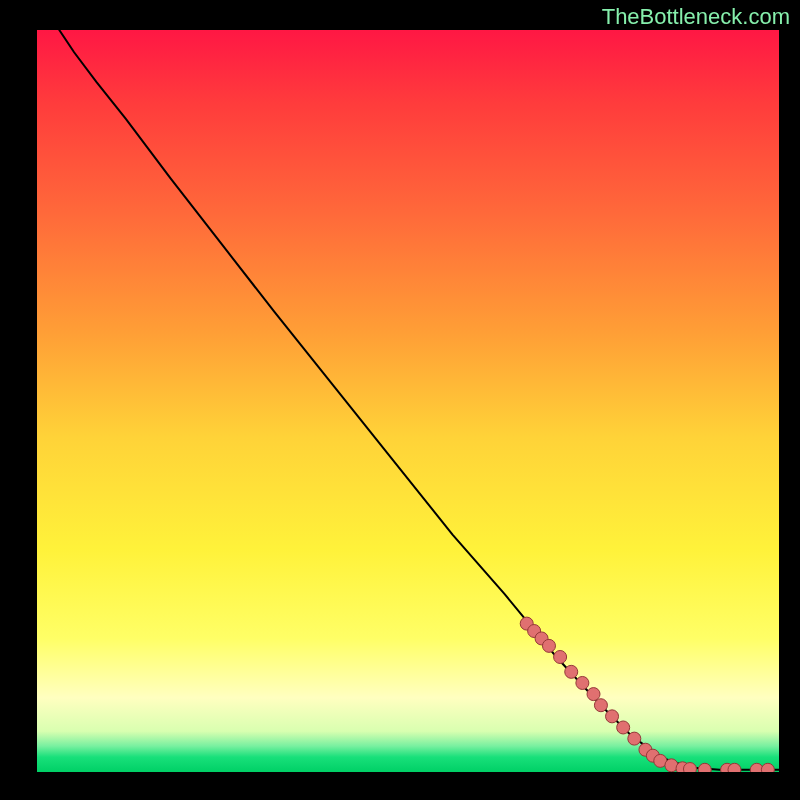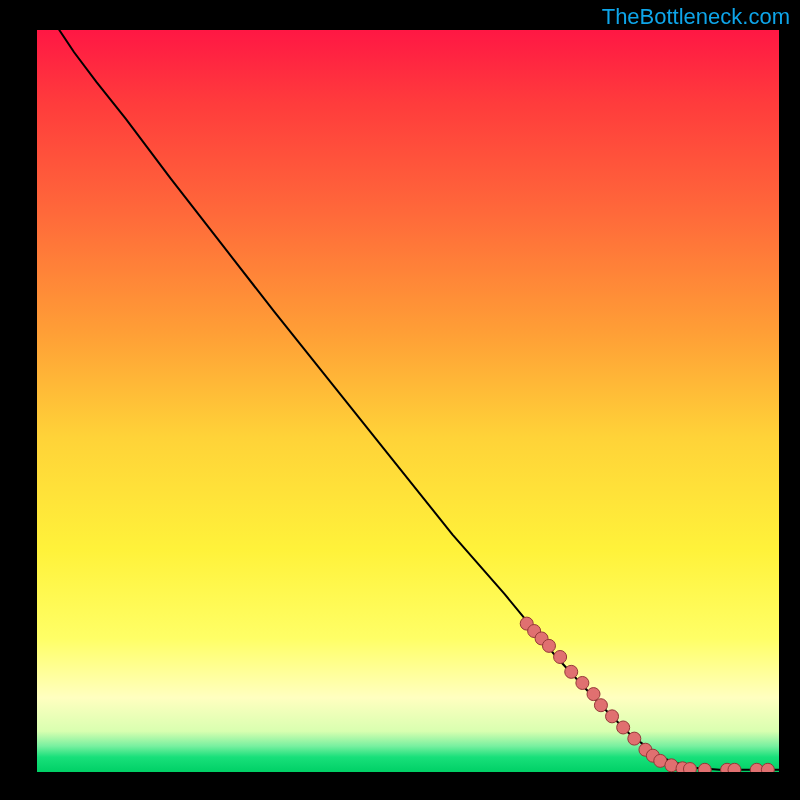--- a/index.html
+++ b/index.html
@@ -14,21 +14,21 @@
   .frame {
     position: relative;
     width: 800px;
     height: 800px;
     background: #000;
   }
   .watermark {
     position: absolute;
     top: 4px;
     right: 10px;
-    color: #0ea5e9;
+    color: #86efac;
     font-size: 22px;
     font-weight: 500;
     user-select: none;
   }
   .plot-area {
     position: absolute;
     left: 37px;
     top: 30px;
     width: 742px;
     height: 742px;

